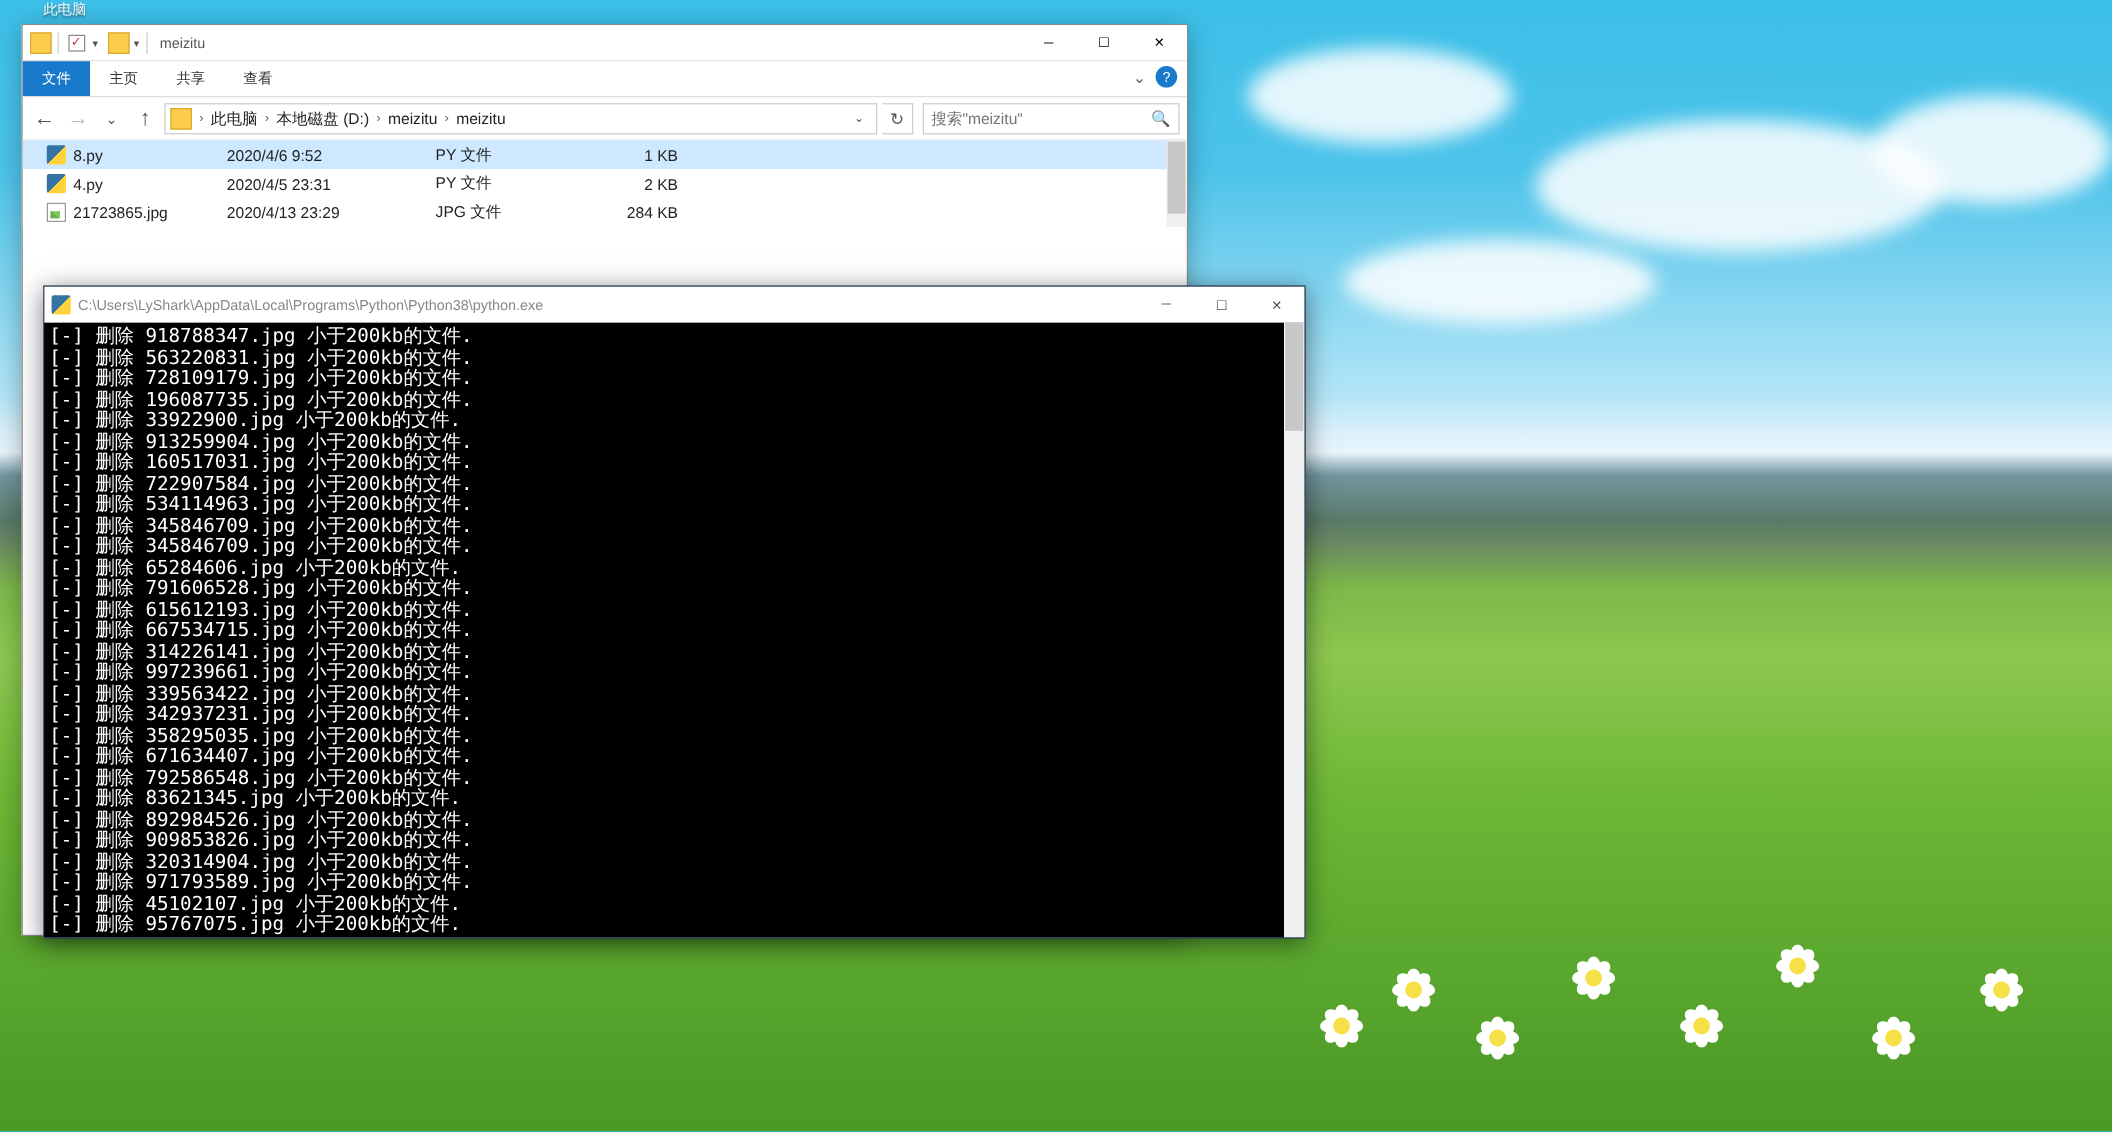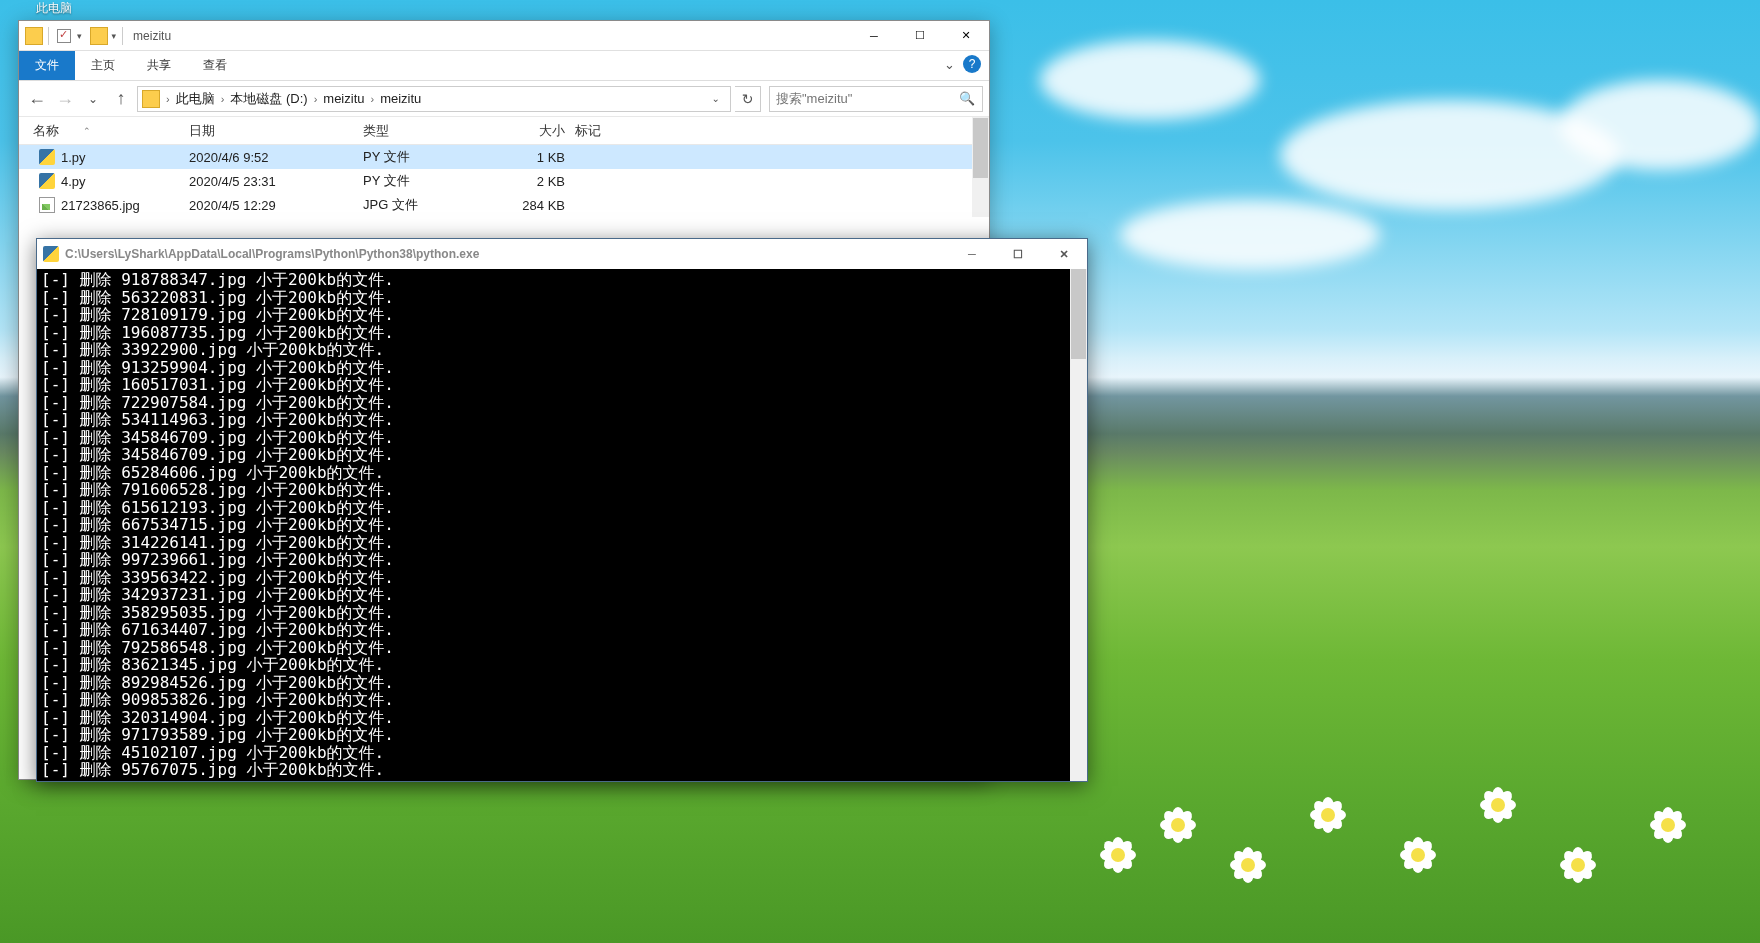--- a/index.html
+++ b/index.html
@@ -75,21 +75,21 @@
 .ico-jpg::after { content:""; position:absolute; left:2px; top:6px; width:8px; height:6px; background:linear-gradient(45deg,#6ab04c 50%,#82c862 50%); }
 .fl-scrollbar { position:absolute; right:0; top:0; width:17px; height:100%; background:#f0f0f0; }
 .fl-thumb { position:absolute; right:1px; top:1px; width:15px; height:60px; background:#c8c8c8; }
 
 
 .terminal {
   position:absolute; top:238px; left:36px; width:1052px; height:544px;
   background:#000; border:1px solid #4a6a8a;
   box-shadow:0 4px 20px rgba(0,0,0,0.5);
 }
-.term-titlebar { height:30px; background:#fff; display:flex; align-items:center;font-weight:bold; }
+.term-titlebar { height:30px; background:#fff; display:flex; align-items:center; }
 .term-ico { width:16px; height:16px; margin:0 6px; background:linear-gradient(135deg,#3673a5 50%,#ffd43b 50%); border-radius:2px; }
 .term-title { font-size:12px; color:#888; flex:1; white-space:nowrap; overflow:hidden; }
 .term-controls { display:flex; }
 .term-btn { width:46px; height:29px; display:flex; align-items:center; justify-content:center; font-size:11px; color:#555; }
 .term-body { position:absolute; top:30px; left:0; right:17px; bottom:0; background:#000; color:#fff; font-family:"SimSun","NSimSun",monospace; font-size:16px; line-height:17.5px; padding:2px 4px; white-space:pre; overflow:hidden; }
 .term-scroll { position:absolute; right:0; top:30px; width:17px; bottom:0; background:#f0f0f0; }
 .term-thumb { position:absolute; right:1px; top:0; width:15px; height:90px; background:#c8c8c8; }
 </style>
 </head>
 <body>
@@ -234,35 +234,25 @@
       <span class="bc-drop">⌄</span>
     </div>
     <div class="refresh">↻</div>
     <div class="searchbox">
       <input placeholder="搜索&quot;meizitu&quot;" style="">
       <span class="search-ico">🔍</span>
     </div>
   </div>
 
   <div class="filelist">
-    <div class="fl-header">
-      <div class="col col-name">
-          <span>名称</span>
-          <span class="sort-ind">⌃</span>
-        </div>
-      <div class="col col-date">日期</div>
-      <div class="col col-type">类型</div>
-      <div class="col col-size">大小</div>
-      <div class="col col-tag">标记</div>
-    </div>
     <div id="file-rows">
         <div class="fl-row sel">
           <div class="col col-name">
             <span class="file-ico ico-py"></span>
-            <span>1.py</span>
+            <span>8.py</span>
           </div>
           <div class="col col-date">2020/4/6 9:52</div>
           <div class="col col-type">PY 文件</div>
           <div class="col col-size">1 KB</div>
           <div class="col col-tag"></div>
         </div>
         <div class="fl-row">
           <div class="col col-name">
             <span class="file-ico ico-py"></span>
             <span>4.py</span>
@@ -270,21 +260,21 @@
           <div class="col col-date">2020/4/5 23:31</div>
           <div class="col col-type">PY 文件</div>
           <div class="col col-size">2 KB</div>
           <div class="col col-tag"></div>
         </div>
         <div class="fl-row">
           <div class="col col-name">
             <span class="file-ico ico-jpg"></span>
             <span>21723865.jpg</span>
           </div>
-          <div class="col col-date">2020/4/5 12:29</div>
+          <div class="col col-date">2020/4/13 23:29</div>
           <div class="col col-type">JPG 文件</div>
           <div class="col col-size">284 KB</div>
           <div class="col col-tag"></div>
         </div>
       </div>
     <div class="fl-scrollbar">
       <div class="fl-thumb"></div>
     </div>
   </div>
 </div>

